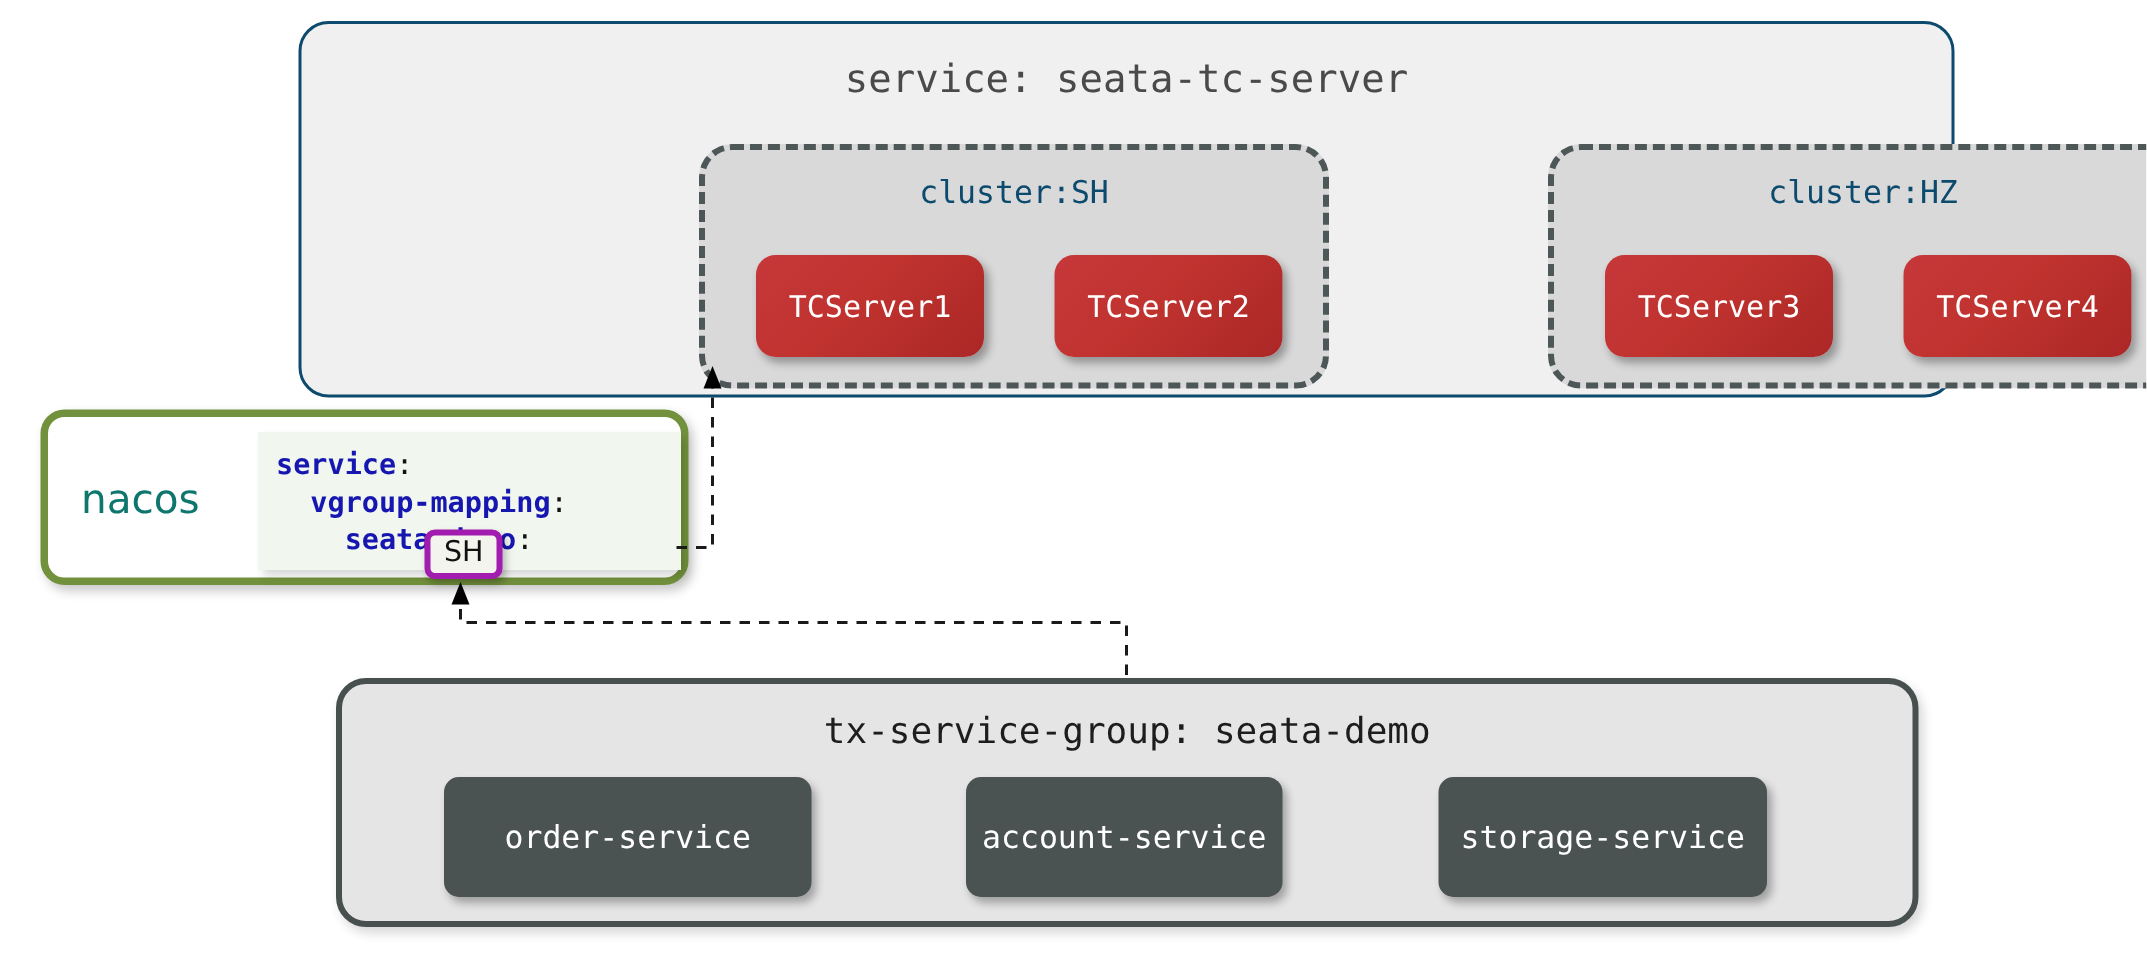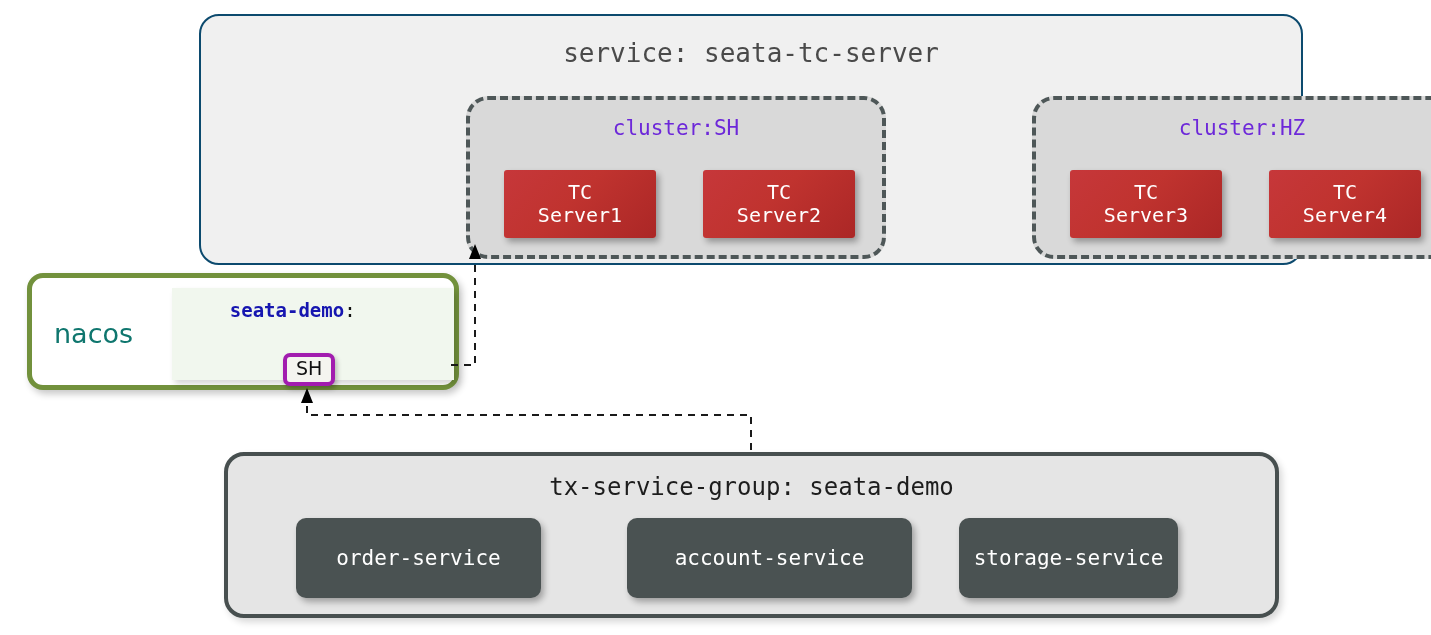--- a/index.html
+++ b/index.html
@@ -54,36 +54,36 @@
   .cluster-sh { left: 265px; top: 80px; width: 420px; height: 163px; }
   .cluster-hz { left: 831px; top: 80px; width: 420px; height: 163px; }
   .cluster-title {
     position: absolute;
     left: 0;
     top: 16px;
     width: 100%;
     text-align: center;
     font-family: "DejaVu Sans Mono", monospace;
     font-size: 21px;
-    color: #6d28d9;
+    color: #0c4a6e;
     white-space: nowrap;
   }
 
   
   .tc-node {
     position: absolute;
     width: 152px;
     height: 68px;
     top: 70px;
     box-sizing: border-box;
-    border-radius: 3px;
+    border-radius: 13px;
     background: linear-gradient(135deg, #c6373a 0%, #c0332f 45%, #ab2726 100%);
     box-shadow: 3px 4px 6px rgba(0,0,0,0.32);
     display: flex;
-    flex-direction: column;
+    flex-direction: row;
     align-items: center;
     justify-content: center;
     line-height: 1.14;
   }
   .tc-node span {
     font-family: "DejaVu Sans Mono", monospace;
     font-size: 20px;
     color: #ffffff;
     text-align: center;
   }
@@ -187,21 +187,21 @@
     justify-content: center;
   }
   .ms-node span {
     font-family: "DejaVu Sans Mono", monospace;
     font-size: 21px;
     color: #ffffff;
     white-space: nowrap;
     text-align: center;
   }
   .ms-0 { left: 68px;  width: 245px; }
-  .ms-1 { left: 399px; width: 285px; }
+  .ms-1 { left: 416px; width: 211px; }
   .ms-2 { left: 731px; width: 219px; }
 
   
   .connectors {
     position: absolute;
     left: 0;
     top: 0;
     width: 1431px;
     height: 635px;
     pointer-events: none;
@@ -237,20 +237,22 @@
         <span>TC</span>
         <span>Server4</span>
       </div>
     </div>
   </div>
 
   <div class="nacos-box">
     <div class="nacos-label">nacos</div>
 
     <div class="yaml-panel">
+      <div class="yaml-line"><span class="yaml-key">service</span><span>:</span></div>
+      <div class="yaml-line">  <span class="yaml-key">vgroup-mapping</span><span>:</span></div>
       <div class="yaml-line">    <span class="yaml-key">seata-demo</span><span>:</span></div>
     </div>
 
     <div class="sh-badge">SH</div>
   </div>
 
   <div class="txgroup-box">
     <div class="txgroup-title">tx-service-group: seata-demo</div>
     <div class="ms-node ms-0">
       <span>order-service</span>

